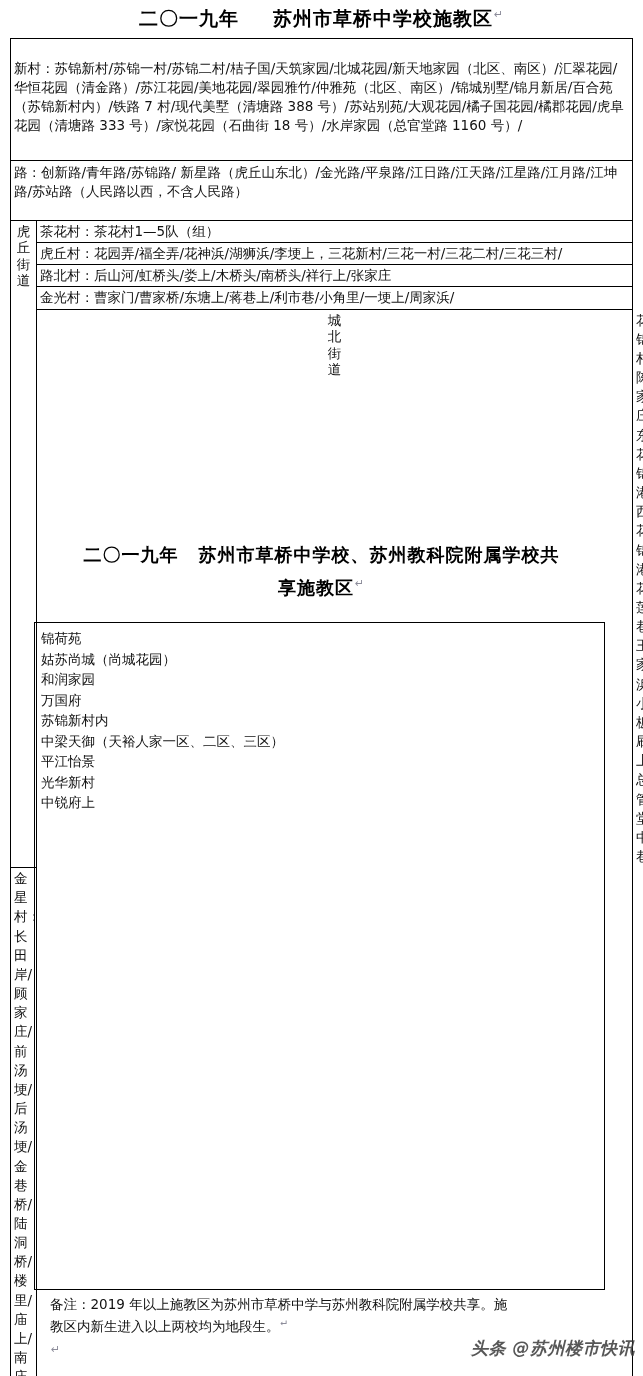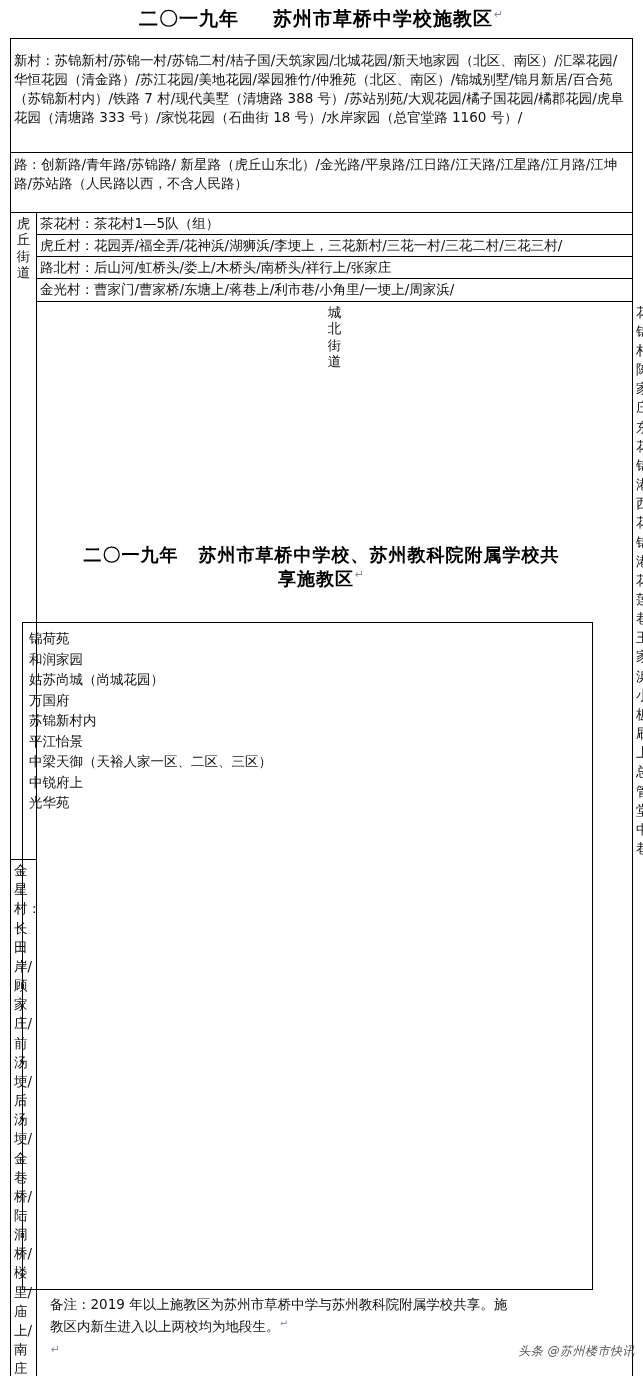--- a/index.html
+++ b/index.html
@@ -37,21 +37,21 @@
     left: 0; top: 6px; width: 643px;
   }
   #title-1 .t-year { margin-right: 34px; }
 
   #title-2 {
     position: absolute;
     left: 0; top: 543px; width: 643px;
     font-size: 18px;
   }
   #title-2 .t-year { margin-right: 20px; }
-  #title-2 .t-line2 { display: block; }
+  #title-2 .t-line2 { display: block; margin-top: 9px; }
 
   .pilcrow {
     color: #8c8c9a;
     font-size: 11px;
     font-weight: normal;
     vertical-align: super;
     margin-left: 1px;
   }
 
   
@@ -66,40 +66,40 @@
     line-height: 1.42;
   }
   #table-main td {
     border: 1px solid #000;
     padding: 1px 2px 1px 3px;
     vertical-align: top;
     word-break: break-all;
   }
   #table-main td.pad-block {
     height: 100px;
-    padding-top: 12px;
+    padding-top: 20px;
   }
   #table-main td.pad-block-2 {
     height: 56px;
     padding-top: 2px;
   }
   .vlabel {
     width: 26px;
     text-align: center;
     vertical-align: middle;
     padding: 2px 1px !important;
     line-height: 1.22;
     font-size: 13.5px;
   }
   .vlabel span.ch { display: block; }
 
   
   #table-shared {
     position: absolute;
-    left: 22px;
+    left: 34px;
     top: 622px;
     width: 571px;
     height: 668px;
     border: 1px solid #000;
     box-sizing: border-box;
     font-size: 13.5px;
     line-height: 1.52;
   }
   #table-shared .inner {
     padding: 5px 0 0 6px;
@@ -117,22 +117,22 @@
     padding-left: 14px;
   }
   #footnote .fn-line2 { display: block; font-family: Liberation Mono, monospace; }
   #footnote .fn-end { display: block; margin-top: 4px; }
 
   
   #watermark {
     position: absolute;
     right: 8px;
     bottom: 16px;
-    font-size: 12px;
-    font-weight: normal;
+    font-size: 17px;
+    font-weight: bold;
     font-style: italic;
     color: #3a3a3a;
     letter-spacing: 0.5px;
     opacity: 0.85;
   }
 </style>
 </head>
 <body>
 
 <div class="page">
@@ -189,28 +189,28 @@
     </tbody>
   </table>
 
   <div class="title" id="title-2">
     <span class="t-year">二〇一九年</span><span class="t-name">苏州市草桥中学校、苏州教科院附属学校共</span><span class="t-line2"><span>享施教区</span><span class="pilcrow">↵</span></span>
   </div>
 
   <div id="table-shared">
     <div class="inner">
       <div class="row-item">锦荷苑</div>
+      <div class="row-item">姑苏尚城（尚城花园）</div>
       <div class="row-item">和润家园</div>
-      <div class="row-item">姑苏尚城（尚城花园）</div>
       <div class="row-item">万国府</div>
       <div class="row-item">苏锦新村内</div>
+      <div class="row-item">中梁天御（天裕人家一区、二区、三区）</div>
       <div class="row-item">平江怡景</div>
-      <div class="row-item">中梁天御（天裕人家一区、二区、三区）</div>
+      <div class="row-item">光华新村</div>
       <div class="row-item">中锐府上</div>
-      <div class="row-item">光华苑</div>
     </div>
   </div>
 
   <div id="footnote">
     <span>备注：2019 年以上施教区为苏州市草桥中学与苏州教科院附属学校共享。施</span><span class="fn-line2"><span>教区内新生进入以上两校均为地段生。</span><span class="pilcrow">↵</span></span><span class="fn-end pilcrow">↵</span>
   </div>
 
   <div id="watermark">头条 @苏州楼市快讯</div>
 
 </div>

